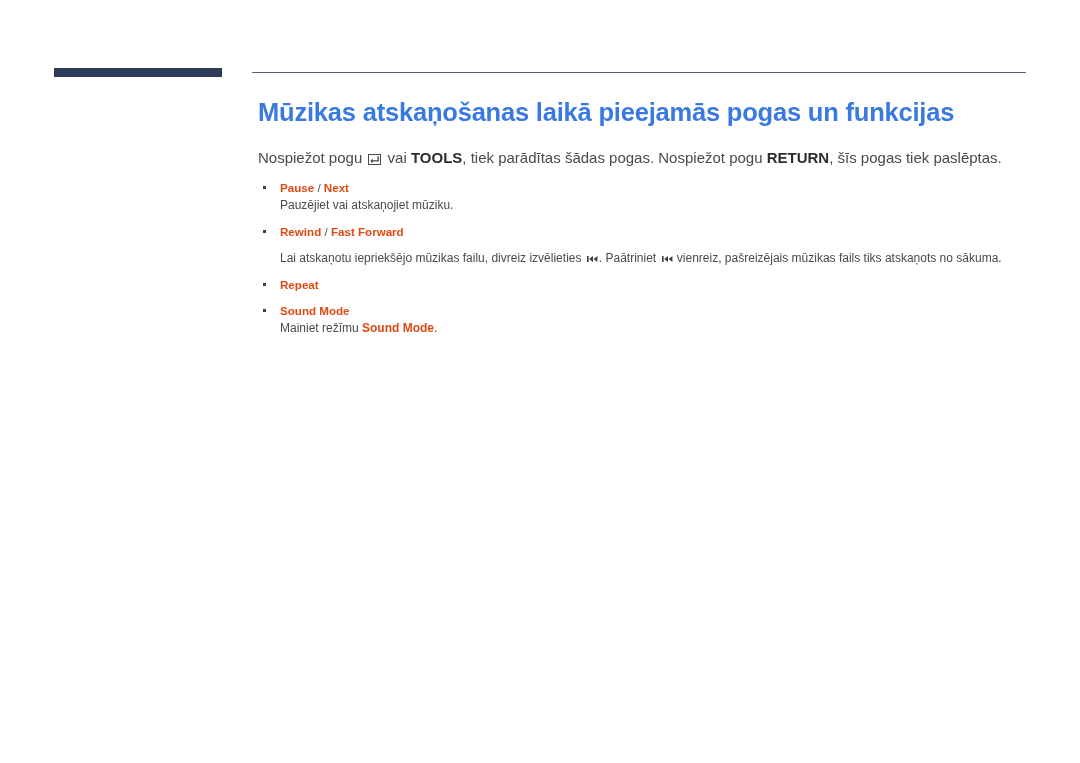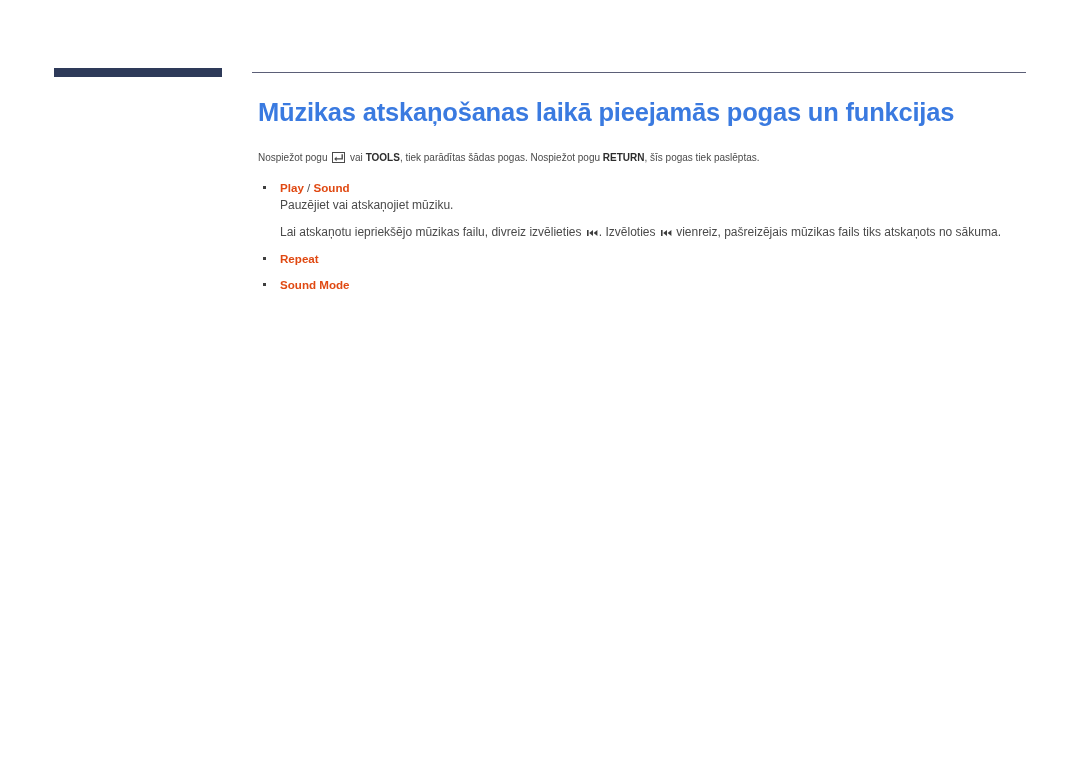--- a/index.html
+++ b/index.html
@@ -53,21 +53,21 @@
 
   
   .content {
     position: absolute;
     left: 258px;
     top: 150px;
     width: 770px;
   }
 
   .intro {
-    font-size: 10px;
+    font-size: 15px;
     line-height: 16px;
     color: #4a4a4a;
     white-space: nowrap;
     margin-bottom: 14px;
   }
   .intro .b {
     font-weight: bold;
     color: #2d2d2d;
   }
 
@@ -146,40 +146,42 @@
 
   <div class="page-title">Mūzikas atskaņošanas laikā pieejamās pogas un funkcijas</div>
 
   <div class="content">
 
     <div class="intro"><span>Nospiežot pogu </span><span class="ic ic-box"><svg width="11" height="9" viewBox="0 0 11 9">
             <path d="M8.5 1.2 L8.5 5.2 L3.6 5.2 L3.6 3.6 L1.2 5.9 L3.6 8.2 L3.6 6.6 L9.9 6.6 L9.9 1.2 Z" fill="#4a4a4a"></path>
           </svg></span><span> vai </span><span class="b">TOOLS</span><span>, tiek parādītas šādas pogas. Nospiežot pogu </span><span class="b">RETURN</span><span>, šīs pogas tiek paslēptas.</span></div>
 
     <div class="item">
-      <div class="item-head"><span class="bullet"></span><span>Play</span><span class="sep"> / </span><span>Sound</span></div>
+      <div class="item-head"><span class="bullet"></span><span>Pause</span><span class="sep"> / </span><span>Next</span></div>
       <div class="item-body">Pauzējiet vai atskaņojiet mūziku.</div>
     </div>
 
     <div class="item">
+      <div class="item-head"><span class="bullet"></span><span>Rewind</span><span class="sep"> / </span><span>Fast Forward</span></div>
     </div>
 
     <div class="item">
       <div class="item-body">
         <span class="ln"><span>Lai atskaņotu iepriekšējo mūzikas failu, divreiz izvēlieties </span><span class="ic ic-bare"><svg width="12" height="10" viewBox="0 0 12 10">
                 <path d="M1 2 L2.6 2 L2.6 8 L1 8 Z M7 2 L7 8 L3.2 5 Z M11.4 2 L11.4 8 L7.6 5 Z" fill="#3c3c3c"></path>
-              </svg></span><span>. Izvēloties </span><span class="ic ic-bare"><svg width="12" height="10" viewBox="0 0 12 10">
+              </svg></span><span>. Paātriniet </span><span class="ic ic-bare"><svg width="12" height="10" viewBox="0 0 12 10">
                 <path d="M1 2 L2.6 2 L2.6 8 L1 8 Z M7 2 L7 8 L3.2 5 Z M11.4 2 L11.4 8 L7.6 5 Z" fill="#3c3c3c"></path>
               </svg></span><span> vienreiz, pašreizējais mūzikas fails tiks atskaņots no sākuma.</span></span>
       </div>
     </div>
 
     <div class="item">
       <div class="item-head"><span class="bullet"></span><span>Repeat</span></div>
     </div>
 
 
     <div class="item">
       <div class="item-head"><span class="bullet"></span><span>Sound Mode</span></div>
+      <div class="item-body"><span>Mainiet režīmu </span><span class="hl">Sound Mode</span><span>.</span></div>
     </div>
 
   </div>
 </div>
 
 </body></html>

